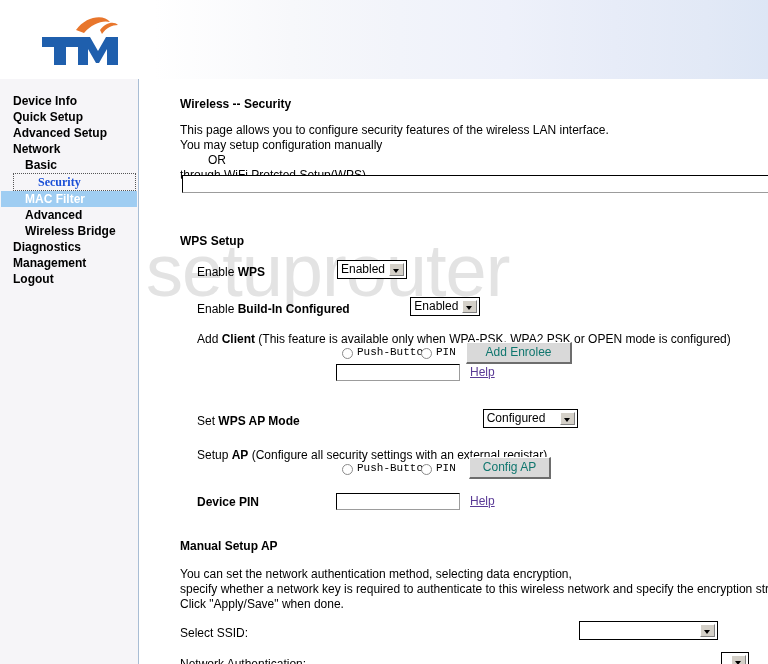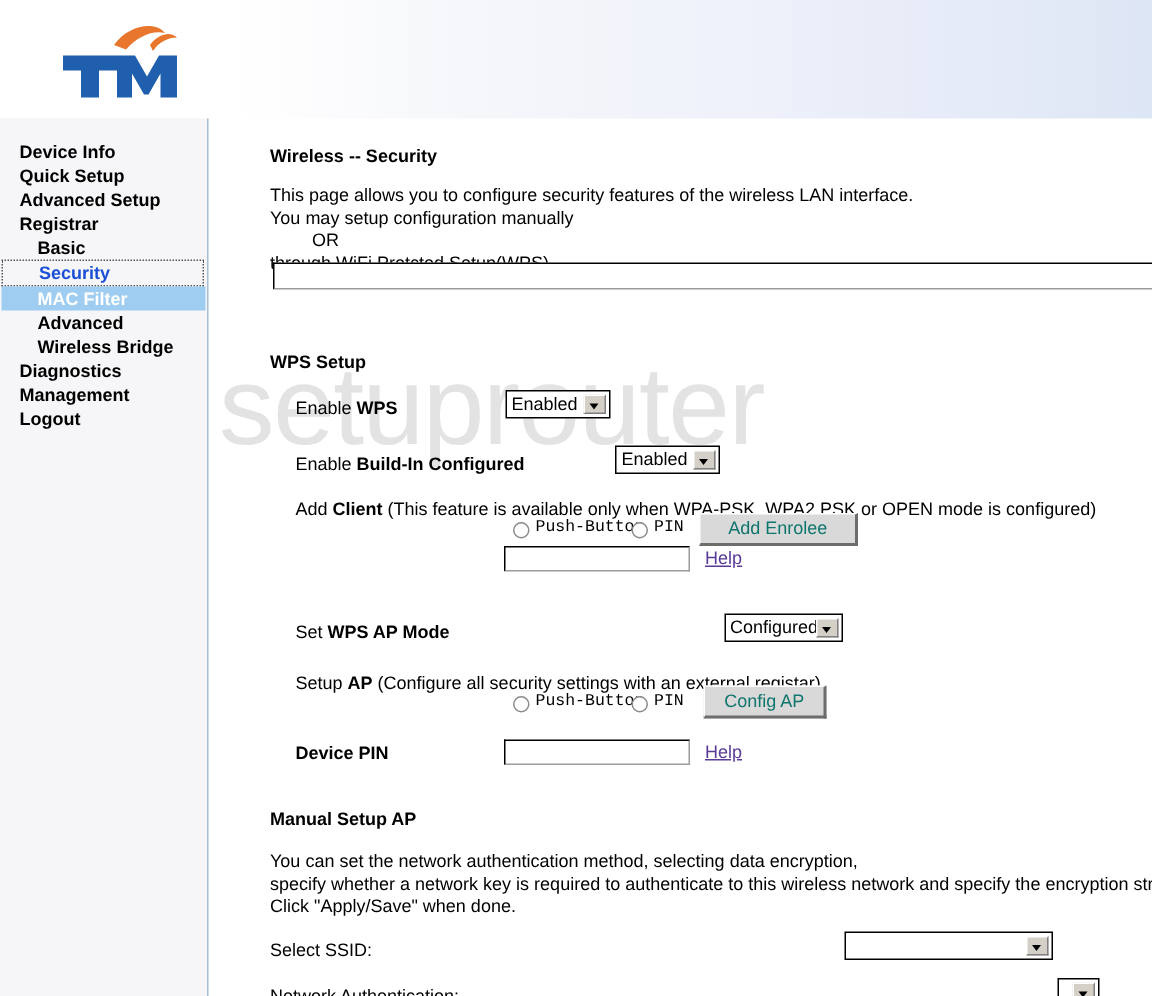--- a/index.html
+++ b/index.html
@@ -61,22 +61,23 @@
     line-height: 16px;
     padding: 0 0 0 13px;
     white-space: nowrap;
   }
   .nav-item.indent { padding-left: 25px; }
   .nav-item.link {
     color: #1a4fd6;
   }
   .nav-item.focus {
     border: 1px dotted #555555;
-    margin: 0 2px 0 1px;
+    margin: 0 2px 0 13px;
     padding-left: 24px;
+    font-family: Liberation Serif, serif;
   }
   .nav-item.selected {
     background: #9fcdf2;
     color: #ffffff;
     margin: 0 1px 0 1px;
     padding-left: 24px;
   }
 
   
   #watermark {
@@ -218,21 +219,21 @@
       <path d="M4 29 L40 29 L40 39 L28 39 L28 57 L16 57 L16 39 L4 39 Z" fill="#1f5fad"></path>
       <path d="M40 57 L40 29 L52 29 L60 43 L68 29 L80 29 L80 57 L69 57 L69 41 L61 55 L58 55 L50 41 L50 57 Z" fill="#1f5fad"></path>
     </svg>
   </div>
 </div>
 
 <div id="sidebar">
   <div class="nav-item">Device Info</div>
   <div class="nav-item">Quick Setup</div>
   <div class="nav-item">Advanced Setup</div>
-  <div class="nav-item">Registrar</div>
+  <div class="nav-item">Network</div>
   <div class="nav-item indent">Basic</div>
   <div class="nav-item link focus">Security</div>
   <div class="nav-item selected">MAC Filter</div>
   <div class="nav-item indent">Advanced</div>
   <div class="nav-item indent">Wireless Bridge</div>
   <div class="nav-item">Diagnostics</div>
   <div class="nav-item">Management</div>
   <div class="nav-item">Logout</div>
 </div>
 
@@ -272,21 +273,21 @@
     <span class="radio abs" style="left:281px; top:269px;"></span>
     <span class="radio-label abs" style="left:296px; top:267px;">PIN</span>
 
     <div class="btn abs" style="left:326px; top:263px; width:106px;">Add Enrolee</div>
 
     <input class="txt abs" type="text" style="left: 196px; top: 285px; width: 124px;" value="">
     <a class="help abs" href="#" style="left:330px; top:286px;">Help</a>
 
     
     <div class="lbl abs" style="left:57px; top:335px;"><span>Set </span><span class="b">WPS AP Mode</span></div>
-    <div class="sel abs" style="left:196px; top:330px; width:79px;">
+    <div class="sel abs" style="left:196px; top:330px; width:95px;">
       <span>Configured</span>
       <span class="arrowbox"></span>
     </div>
 
     <div class="lbl abs" style="left:57px; top:369px;"><span>Setup </span><span class="b">AP</span><span> (Configure all security settings with an external registar)</span></div>
 
     <span class="radio abs" style="left:202px; top:385px;"></span>
     <span class="radio-label abs" style="left:217px; top:383px;">Push-Button</span>
     <span class="radio abs" style="left:281px; top:385px;"></span>
     <span class="radio-label abs" style="left:296px; top:383px;">PIN</span>

